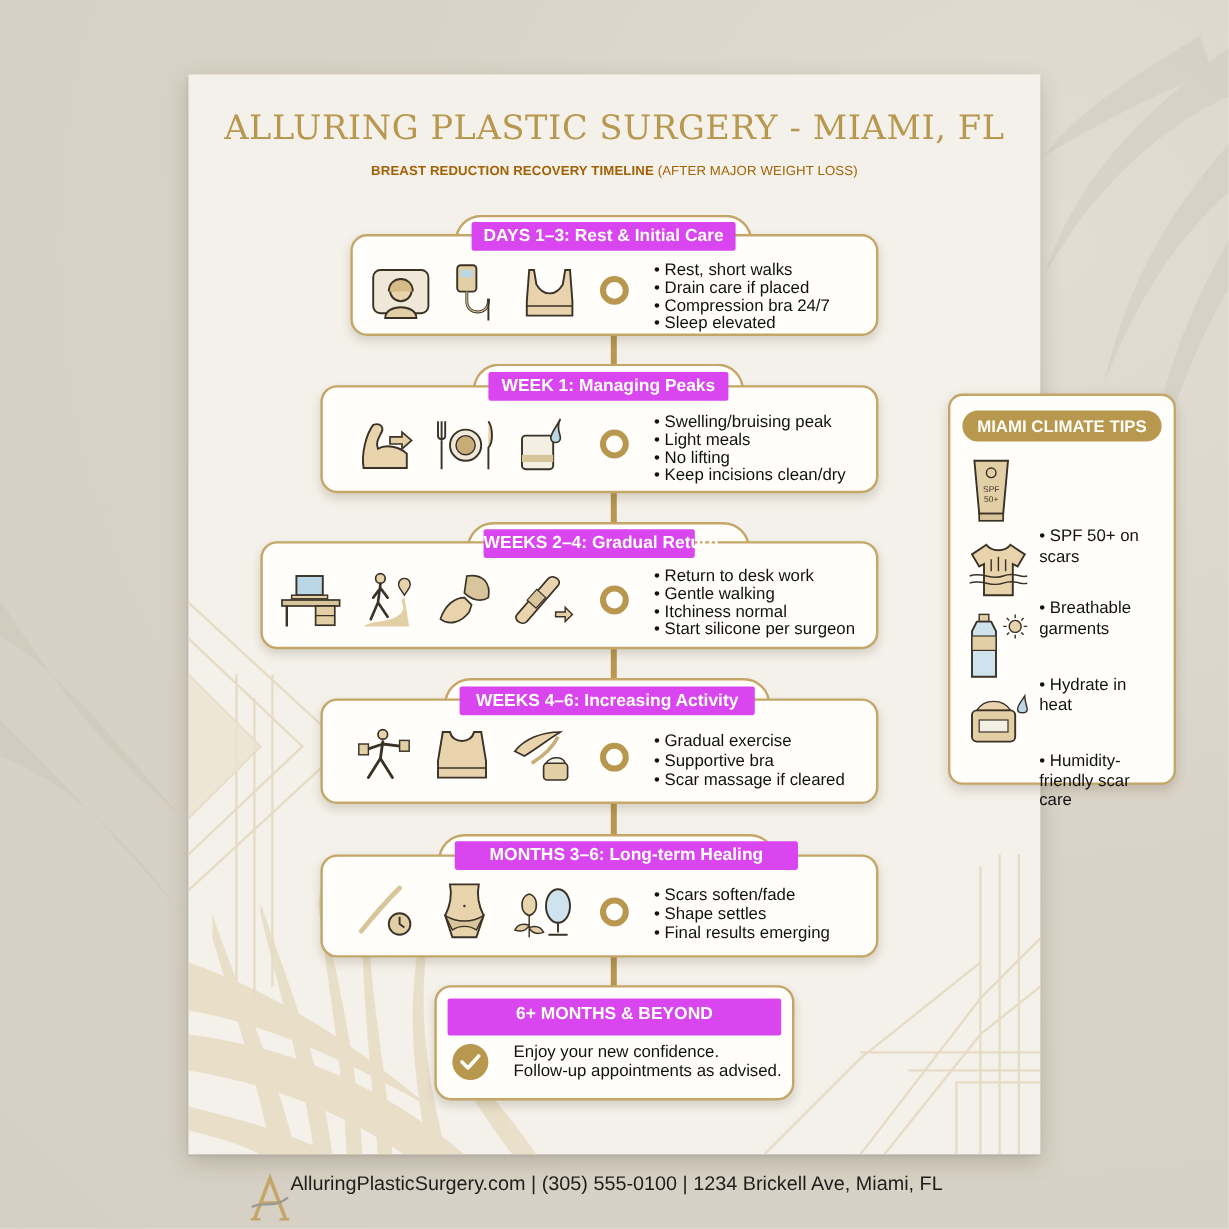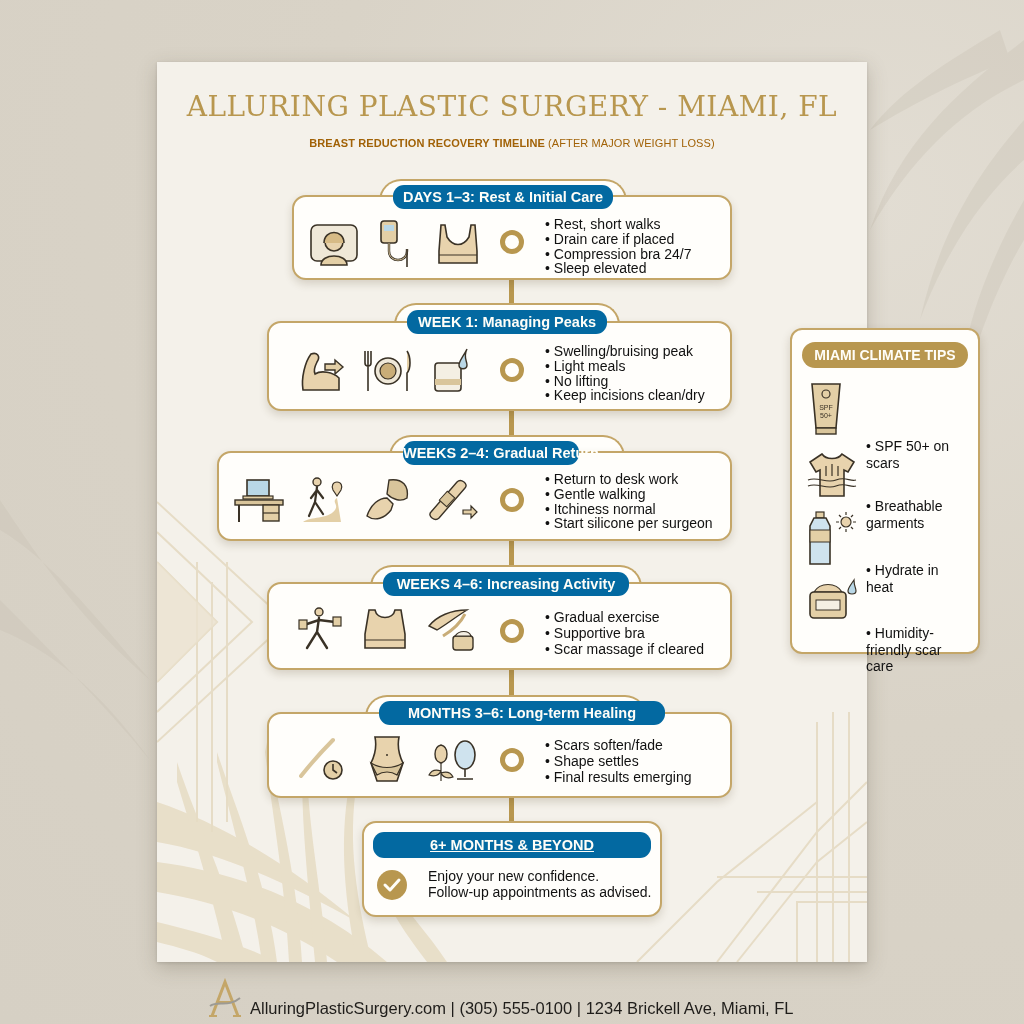--- a/index.html
+++ b/index.html
@@ -34,22 +34,22 @@
     .card {
       position: absolute; background: #fffefb;
       border: 2px solid #c4a668; border-radius: 14px;
       box-shadow: 0 4px 8px rgba(80,60,30,0.18);
     }
     .pill-tab {
       position: absolute; background: #fffefb; border: 2px solid #c4a668;
       border-bottom: none; border-radius: 22px 22px 0 0;
     }
     .pill {
-      position: absolute; background: #0369a1; color: #fffef8;
-      border-radius: 11px; font-weight: bold; font-size: 14.5px;
+      position: absolute; background: #d946ef; color: #fffef8;
+      border-radius: 2px; font-weight: bold; font-size: 14.5px;
       text-align: center; line-height: 24px; height: 24px; white-space: nowrap;
     }
     .node {
       position: absolute; width: 24px; height: 24px; border-radius: 50%;
       background: #fffefb; border: 5px solid #b8974f;
     }
     .icons { position: absolute; display: flex; gap: 12px; align-items: center; }
     .icons svg { display: block; }
     .bullets { position: absolute; list-style: none; font-size: 14px; color: #111; line-height: 14.8px; }
     .bullets li::before { content: "• "; }
@@ -63,21 +63,21 @@
       box-shadow: 0 4px 10px rgba(80,60,30,0.2);
     }
     .side-pill {
       position: absolute; left: 10px; top: 12px; width: 166px; height: 26px;
       background: #b8974f; color: #fffef8; font-weight: bold; font-size: 14px;
       border-radius: 13px; text-align: center; line-height: 26px;
     }
     .tip { position: absolute; left: 14px; display: flex; align-items: flex-start; }
     .tip-text { position: absolute; left: 74px; font-size: 14px; color: #111; line-height: 16.5px; width: 100px; margin-top: 40px; }
     .footer {
-      position: absolute; left: 208px; top: 978px; height: 40px; display: flex; align-items: flex-end; gap: 8px;
+      position: absolute; left: 208px; top: 978px; height: 40px; display: flex; align-items: flex-start; 
     }
     .footer-text { font-size: 16.5px; color: #1f1d1a; }
   </style>
 </head>
 <body>
 
 <svg class="bg-shadow" style="left:0;top:0;" width="1024" height="1024" viewBox="0 0 1024 1024">
   <g fill="#c9c2b4" opacity="0.35">
     <path d="M1024 40 C 960 90 900 140 870 230 C 910 160 960 110 1024 80 Z"></path>
     <path d="M1024 120 C 980 170 940 230 920 320 C 950 240 990 190 1024 160 Z"></path>
@@ -275,21 +275,21 @@
     </svg>
   </div>
   <div class="node" style="left:343px;top:686px;"></div>
   <ul class="bullets" style="left:388px;top:675px;line-height:16px;">
     <li>Scars soften/fade</li>
     <li>Shape settles</li>
     <li>Final results emerging</li>
   </ul>
 
   <div class="card" style="left:205px;top:759px;width:300px;height:96px;"></div>
-  <div class="pill" style="left:216px;top:770px;width:278px;height:26px;line-height:26px;text-decoration:underline;">6+ MONTHS &amp; BEYOND</div>
+  <div class="pill" style="left:216px;top:770px;width:278px;height:31px;line-height:26px;">6+ MONTHS &amp; BEYOND</div>
   <div class="check" style="left:220px;top:808px;">
     <svg width="30" height="30" viewBox="0 0 30 30">
         <path d="M8 15 L 13 20 L 22 10" fill="none" stroke="#fffef8" stroke-width="3" stroke-linecap="round" stroke-linejoin="round"></path>
       </svg>
   </div>
   <div class="final-text" style="left:271px;top:806px;">
     <div>Enjoy your new confidence.</div>
     <div>Follow-up appointments as advised.</div>
   </div>
 </div>

